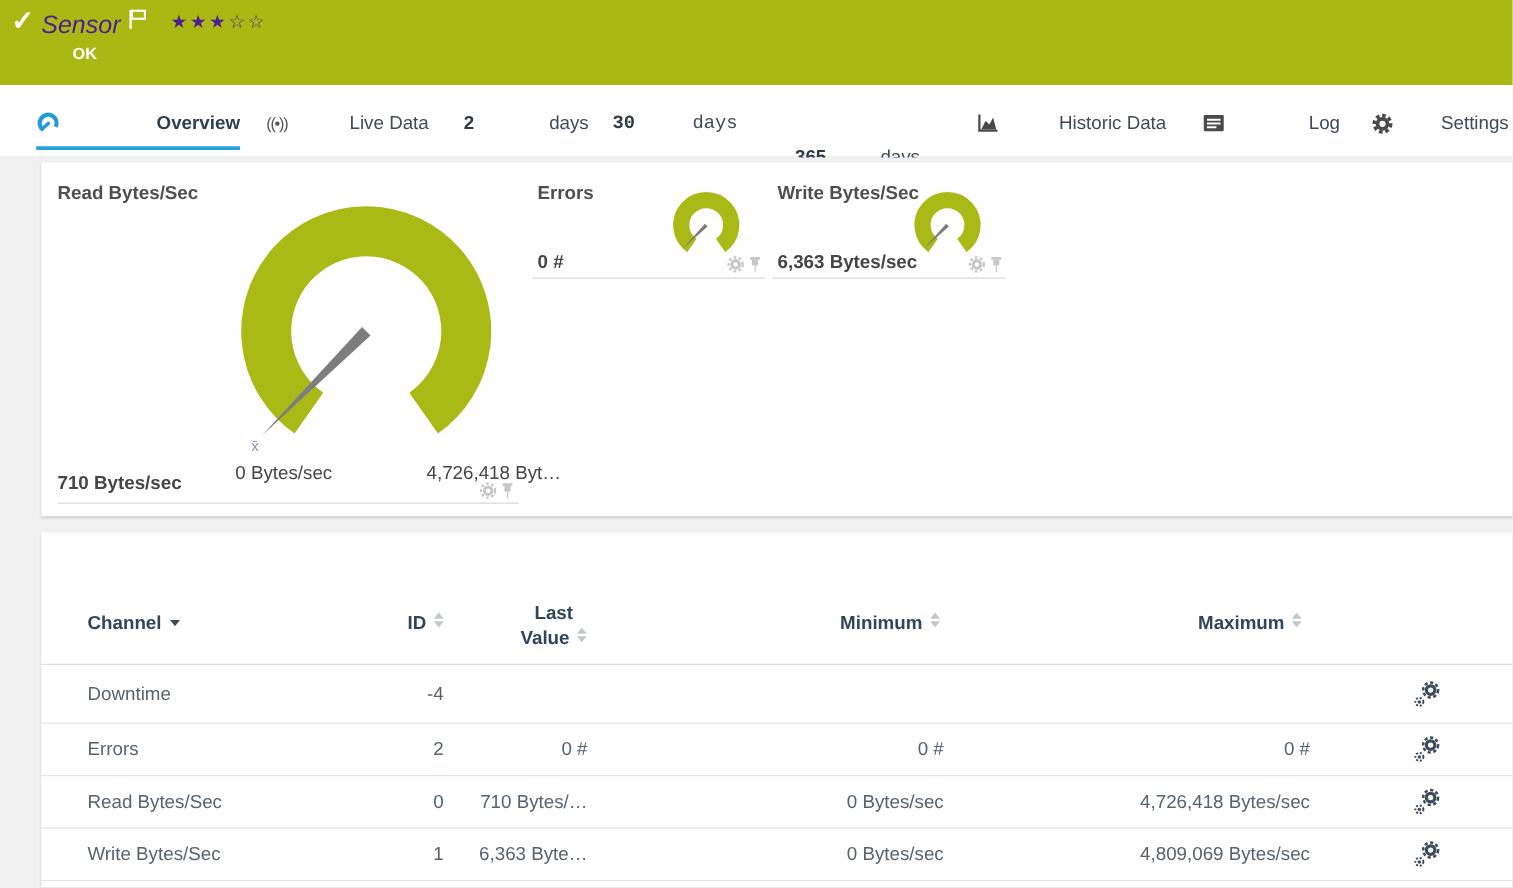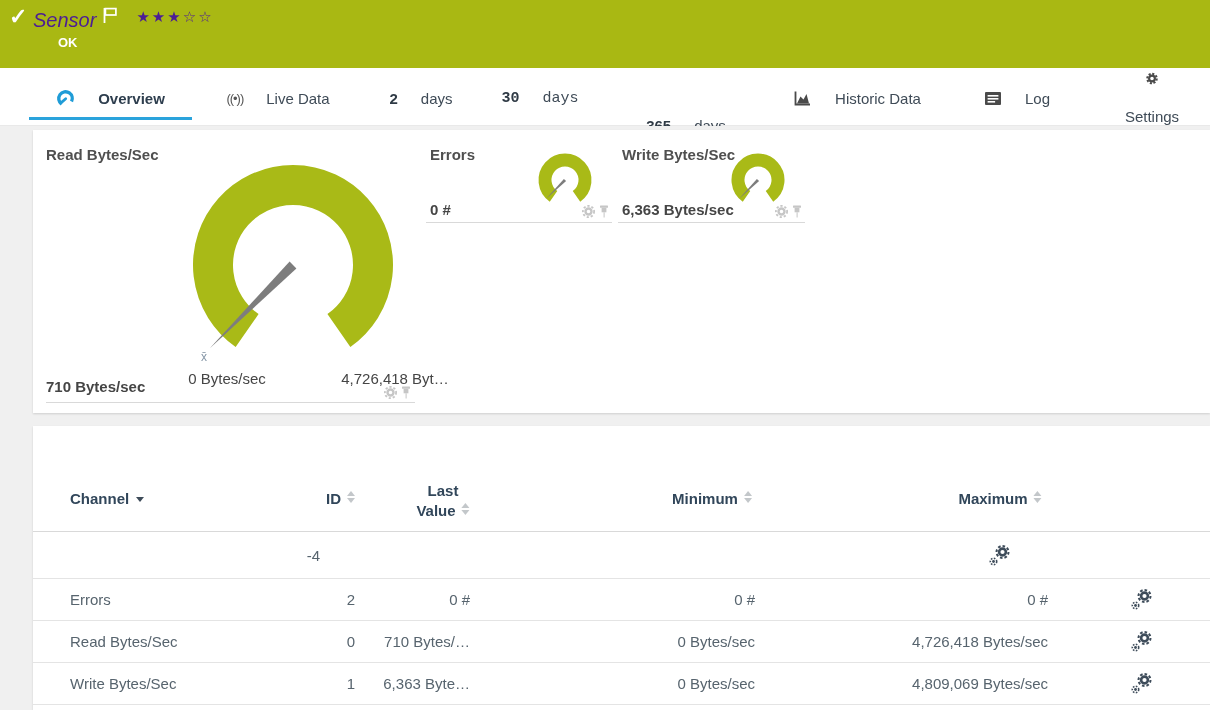--- a/index.html
+++ b/index.html
@@ -13,33 +13,33 @@
   .topbar { position:absolute; left:0; top:0; width:1210px; height:68px; background:#a9b813; }
   .topbar .check { position:absolute; left:9px; top:4px; color:#fff; font-size:22px; font-weight:bold; }
   .title-row { position:absolute; left:33px; top:6px; display:flex; align-items:flex-start; color:#4c1d95; }
   .kind { font-style:italic; font-size:20px; padding-top:3px; }
   .sensor-title { font-size:21px; font-weight:bold; margin-left:9px; padding-top:1px; letter-spacing:.2px; }
   .flag { margin:1px 0 0 5px; }
   .stars { margin-left:18px; font-size:15px; letter-spacing:2px; padding-top:2px; cursor:pointer; }
   .status-ok { position:absolute; left:58px; top:35px; color:#fff; font-size:13px; font-weight:bold; }
   
   .tabbar { position:absolute; left:0; top:68px; width:1210px; height:58px; background:#fff; border-bottom:1px solid #e9e9e9; }
-  .tab { position:absolute; top:0; height:100%; display:flex; align-items:center; justify-content:center;
+  .tab { position:absolute; top:0; height:100%; display:flex; align-items:center; justify-content:space-between;
          gap:23px; font-size:15px; color:#3f4b57; cursor:pointer; padding-top:4px; }
   .tab .num { font-weight:bold; color:#2f3a45; }
   .tab.active { font-weight:bold; color:#2e3e4e; }
   .tab.active::after { content:""; position:absolute; left:0; right:0; bottom:5px; height:3px; background:#2aa3dc; }
   .tab-overview { left:29px;  width:163px; }
   .tab-live     { left:213px; width:130px; }
   .tab-2d       { left:371px; width:100px; }
   .tab-30d      { left:490px; width:100px;font-family:Liberation Mono, monospace; }
   .tab-365d     { left:636px; width:100px;margin-top:27px; }
   .tab-historic { left:781px; width:152px; }
   .tab-log      { left:962px; width:110px; }
-  .tab-settings { left:1097px; width:110px;flex-direction:column; }
+  .tab-settings { left:1097px; width:110px; }
   .live-glyph { font-size:13px; color:#555; letter-spacing:-1px; }
   
   .content { position:absolute; left:0; top:126px; width:1210px; height:584px; background:#f0f0f0; }
   .card { position:absolute; background:#fff; box-shadow:0 1px 2px rgba(0,0,0,.14); }
   .card-gauges { left:33px; top:4px;   width:1177px; height:283px; }
   .card-table  { left:33px; top:300px; width:1177px; height:284px; }
   .panel-title { position:absolute; font-size:15px; font-weight:bold; color:#4f4f4f; }
   .gauge-label { position:absolute; font-size:15px; color:#454545; transform:translateX(-50%); white-space:nowrap; }
   .gauge-value { position:absolute; font-size:15px; font-weight:bold; color:#454545; white-space:nowrap; }
   .mean-marker { position:absolute; left:168px; top:220px; font-size:12px; color:#8596a6; }
@@ -219,20 +219,21 @@
       <span class="th th-min">
         <span>Minimum</span><span class="sort"><i class="up"></i><i class="dn"></i></span>
       </span>
       <span class="th th-max">
         <span>Maximum</span><span class="sort"><i class="up"></i><i class="dn"></i></span>
       </span>
     </div>
 
     <div class="tbody">
       <div class="trow">
+        <span>Downtime</span>
         <span class="cell-r">-4</span>
         <span class="cell-r"></span>
         <span class="cell-r"></span>
         <span class="cell-r"></span>
         <span class="cell-g">
           <svg width="21" height="23" viewBox="0 0 21 23">
             <circle cx="13.5" cy="8" r="6" fill="none" stroke="#3e4c5a" stroke-width="2" stroke-dasharray="2.6 2"></circle>
             <circle cx="13.5" cy="8" r="3.4" fill="none" stroke="#3e4c5a" stroke-width="2.6"></circle>
             <circle cx="4.5" cy="17.5" r="3.2" fill="none" stroke="#3e4c5a" stroke-width="1.6" stroke-dasharray="1.6 1.4"></circle>
             <circle cx="4.5" cy="17.5" r="1.4" fill="#3e4c5a"></circle>

